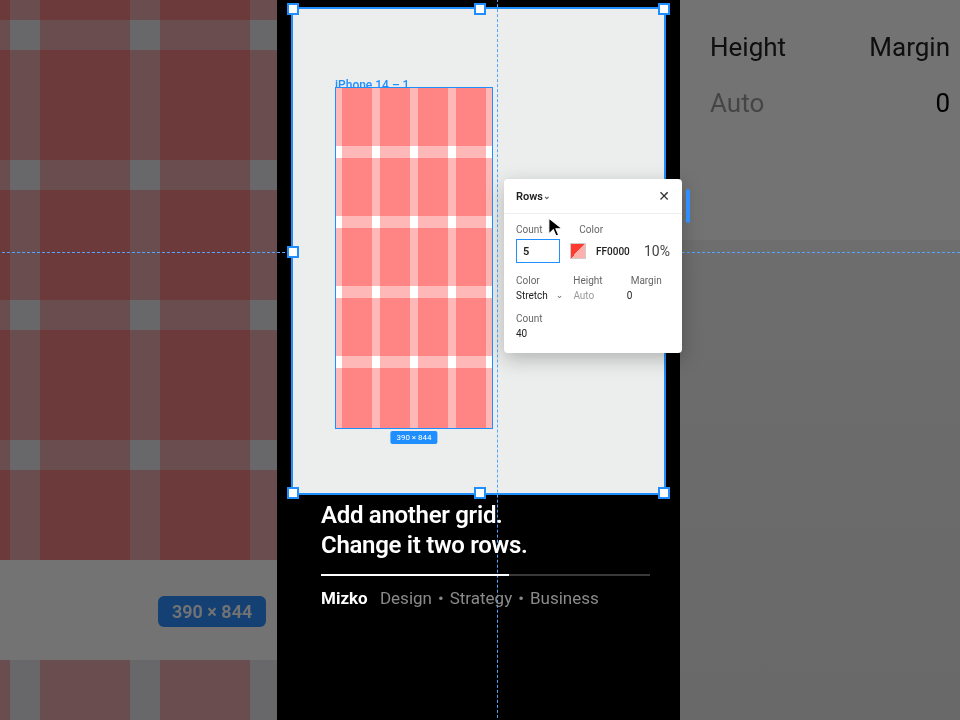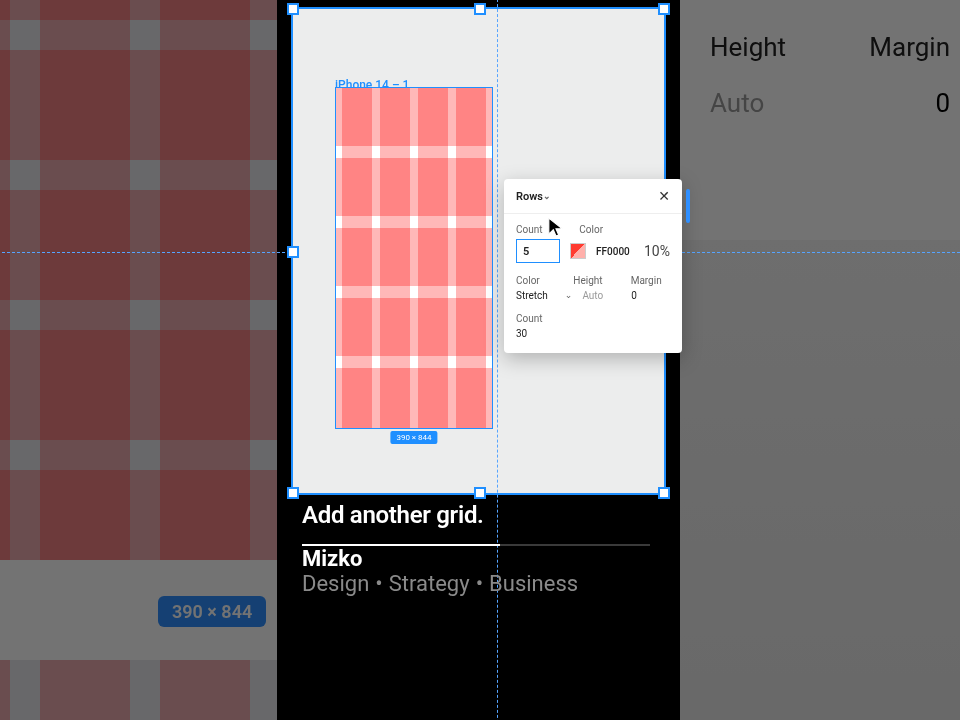--- a/index.html
+++ b/index.html
@@ -53,25 +53,25 @@
   .count-input{width:30px;height:22px;border:1.5px solid #1f8fff;font-size:11px;font-weight:600;display:flex;align-items:center;padding:0 6px;}
   .swatch{width:14px;height:14px;background:linear-gradient(135deg,#ff3b30 50%,#ffb0ab 50%);border:1px solid #ccc;}
   .hex{font-size:10px;font-weight:500;}
   .opac{font-size:14px;color:#444;margin-left:auto;}
   .val{font-size:10px;}
   .val.dim{color:#9a9a9a;}
   .cursor{position:absolute;left:254px;top:207px;width:18px;height:22px;pointer-events:none;}
   .scrollbar{position:absolute;right:-8px;top:10px;width:4px;height:34px;background:#2f8fff;border-radius:2px;}
 
   
-  .cap{position:absolute;left:25px;right:30px;top:500px;color:#fff;}
+  .cap{position:absolute;left:44px;right:30px;top:500px;color:#fff;}
   .cap .line1{font-size:24px;font-weight:600;letter-spacing:-.3px;line-height:1.25;}
   .progress{margin-top:14px;height:2px;background:#3a3a3a;position:relative;}
   .progress .fill{position:absolute;left:0;top:0;bottom:0;width:57%;background:#fff;}
-  .byline{font-size:22px;color:#8a8a8a;}
+  .byline{margin-top:12px;font-size:17px;color:#8a8a8a;}
   .byline b{color:#fff;font-weight:700;margin-right:8px;}
   .dot{margin:0 6px;}
 </style>
 </head>
 <body>
 
 <div class="stage">
 
   <div class="bg-left">
     <div class="big-grid">
@@ -151,43 +151,44 @@
             <div class="swatch"></div>
             <div class="hex">FF0000</div>
             <div class="opac">10%</div>
           </div>
           <div class="prow">
             <div class="plabel">Color</div>
             <div class="plabel">Height</div>
             <div class="plabel">Margin</div>
           </div>
           <div class="vrow">
-            <div class="val" style="flex:1;display:flex;gap:17px">
+            <div class="val" style="flex:1;display:flex;gap:8px">
               <span>Stretch</span>
               <span class="chev">⌄</span>
             </div>
             <div class="val dim" style="flex:1">Auto</div>
             <div class="val" style="flex:1">0</div>
           </div>
           <div class="prow">
               <div class="plabel">Count</div>
             </div>
           <div class="vrow" style="margin-bottom:0">
-              <div class="val">30</div>
+              <div class="val">40</div>
             </div>
         </div>
       </div>
 
       <svg class="cursor" viewBox="0 0 20 24">
         <path d="M2 2 L2 20 L7 15 L10 22 L13 21 L10 14 L17 14 Z" fill="#000" stroke="#fff" stroke-width="1.3"></path>
       </svg>
     </div>
 
     <div class="cap">
       <div class="line1">Add another grid.</div>
+      <div class="line1">Change it two rows.</div>
       <div class="progress">
           <div class="fill"></div>
         </div>
       <div class="byline">
         <b>Mizko</b>
         <span>Design</span><span class="dot">•</span><span>Strategy</span><span class="dot">•</span><span>Business</span>
       </div>
     </div>
   </div>
 </div>

